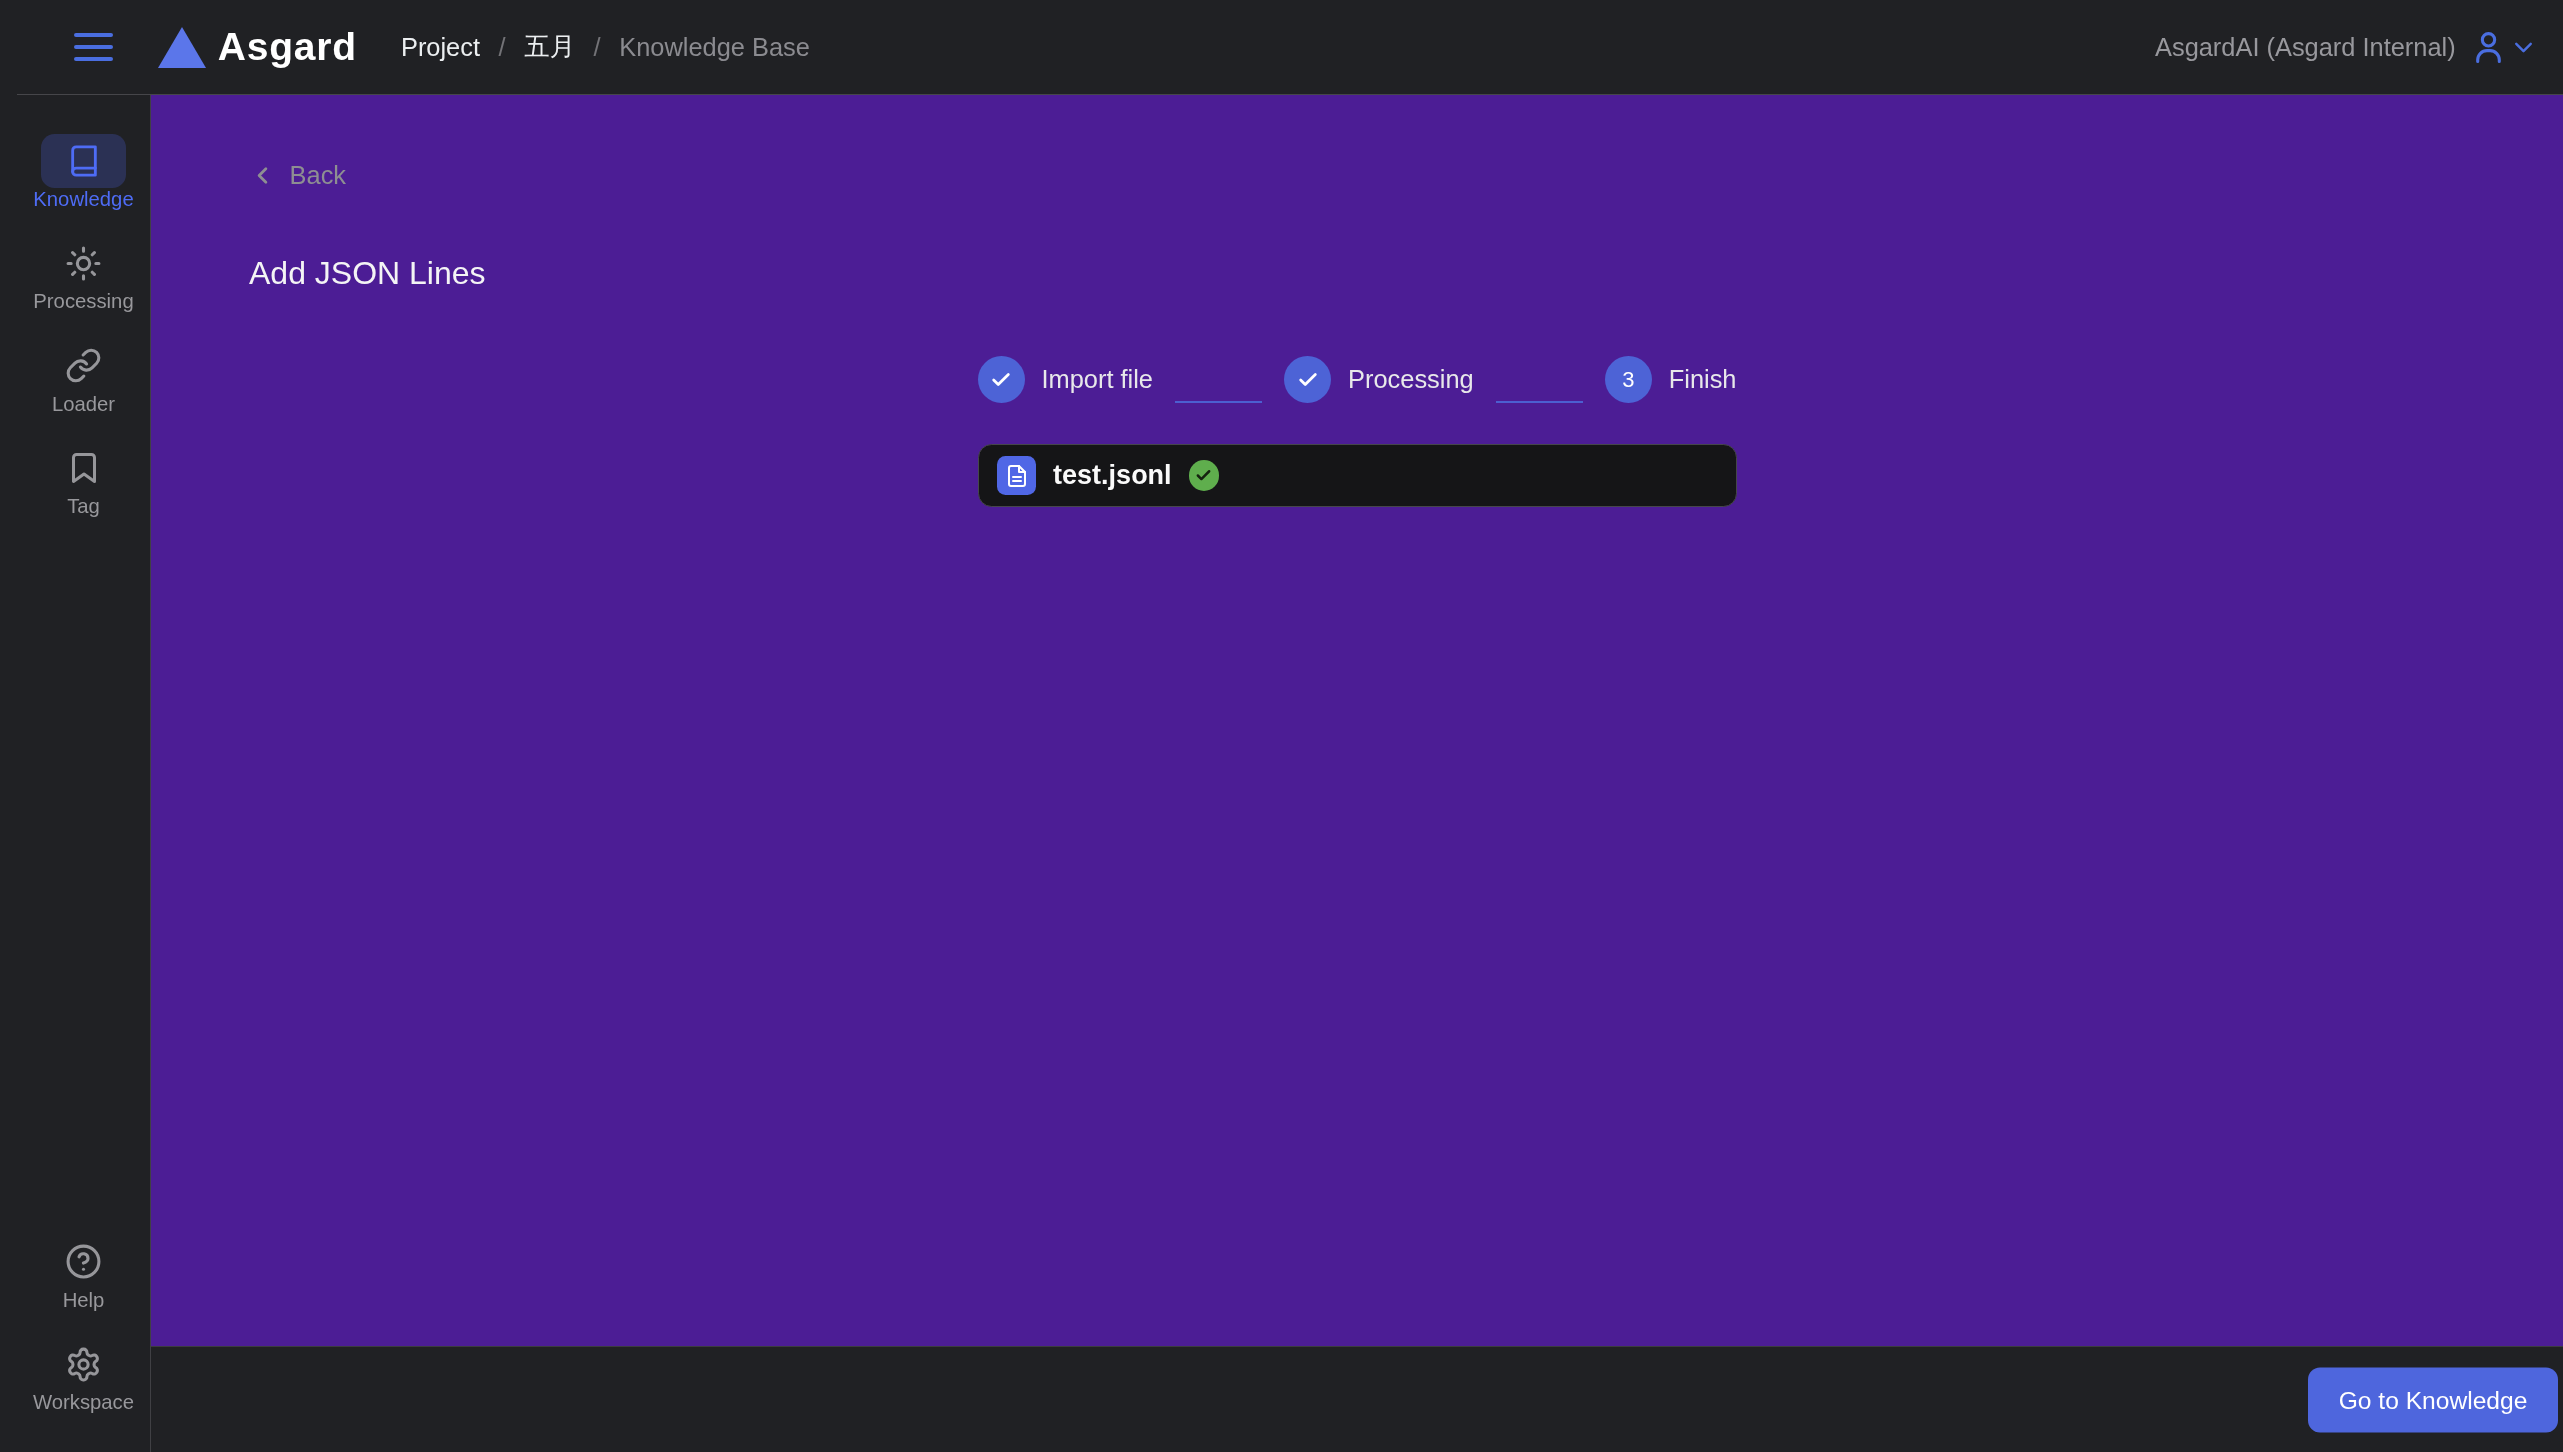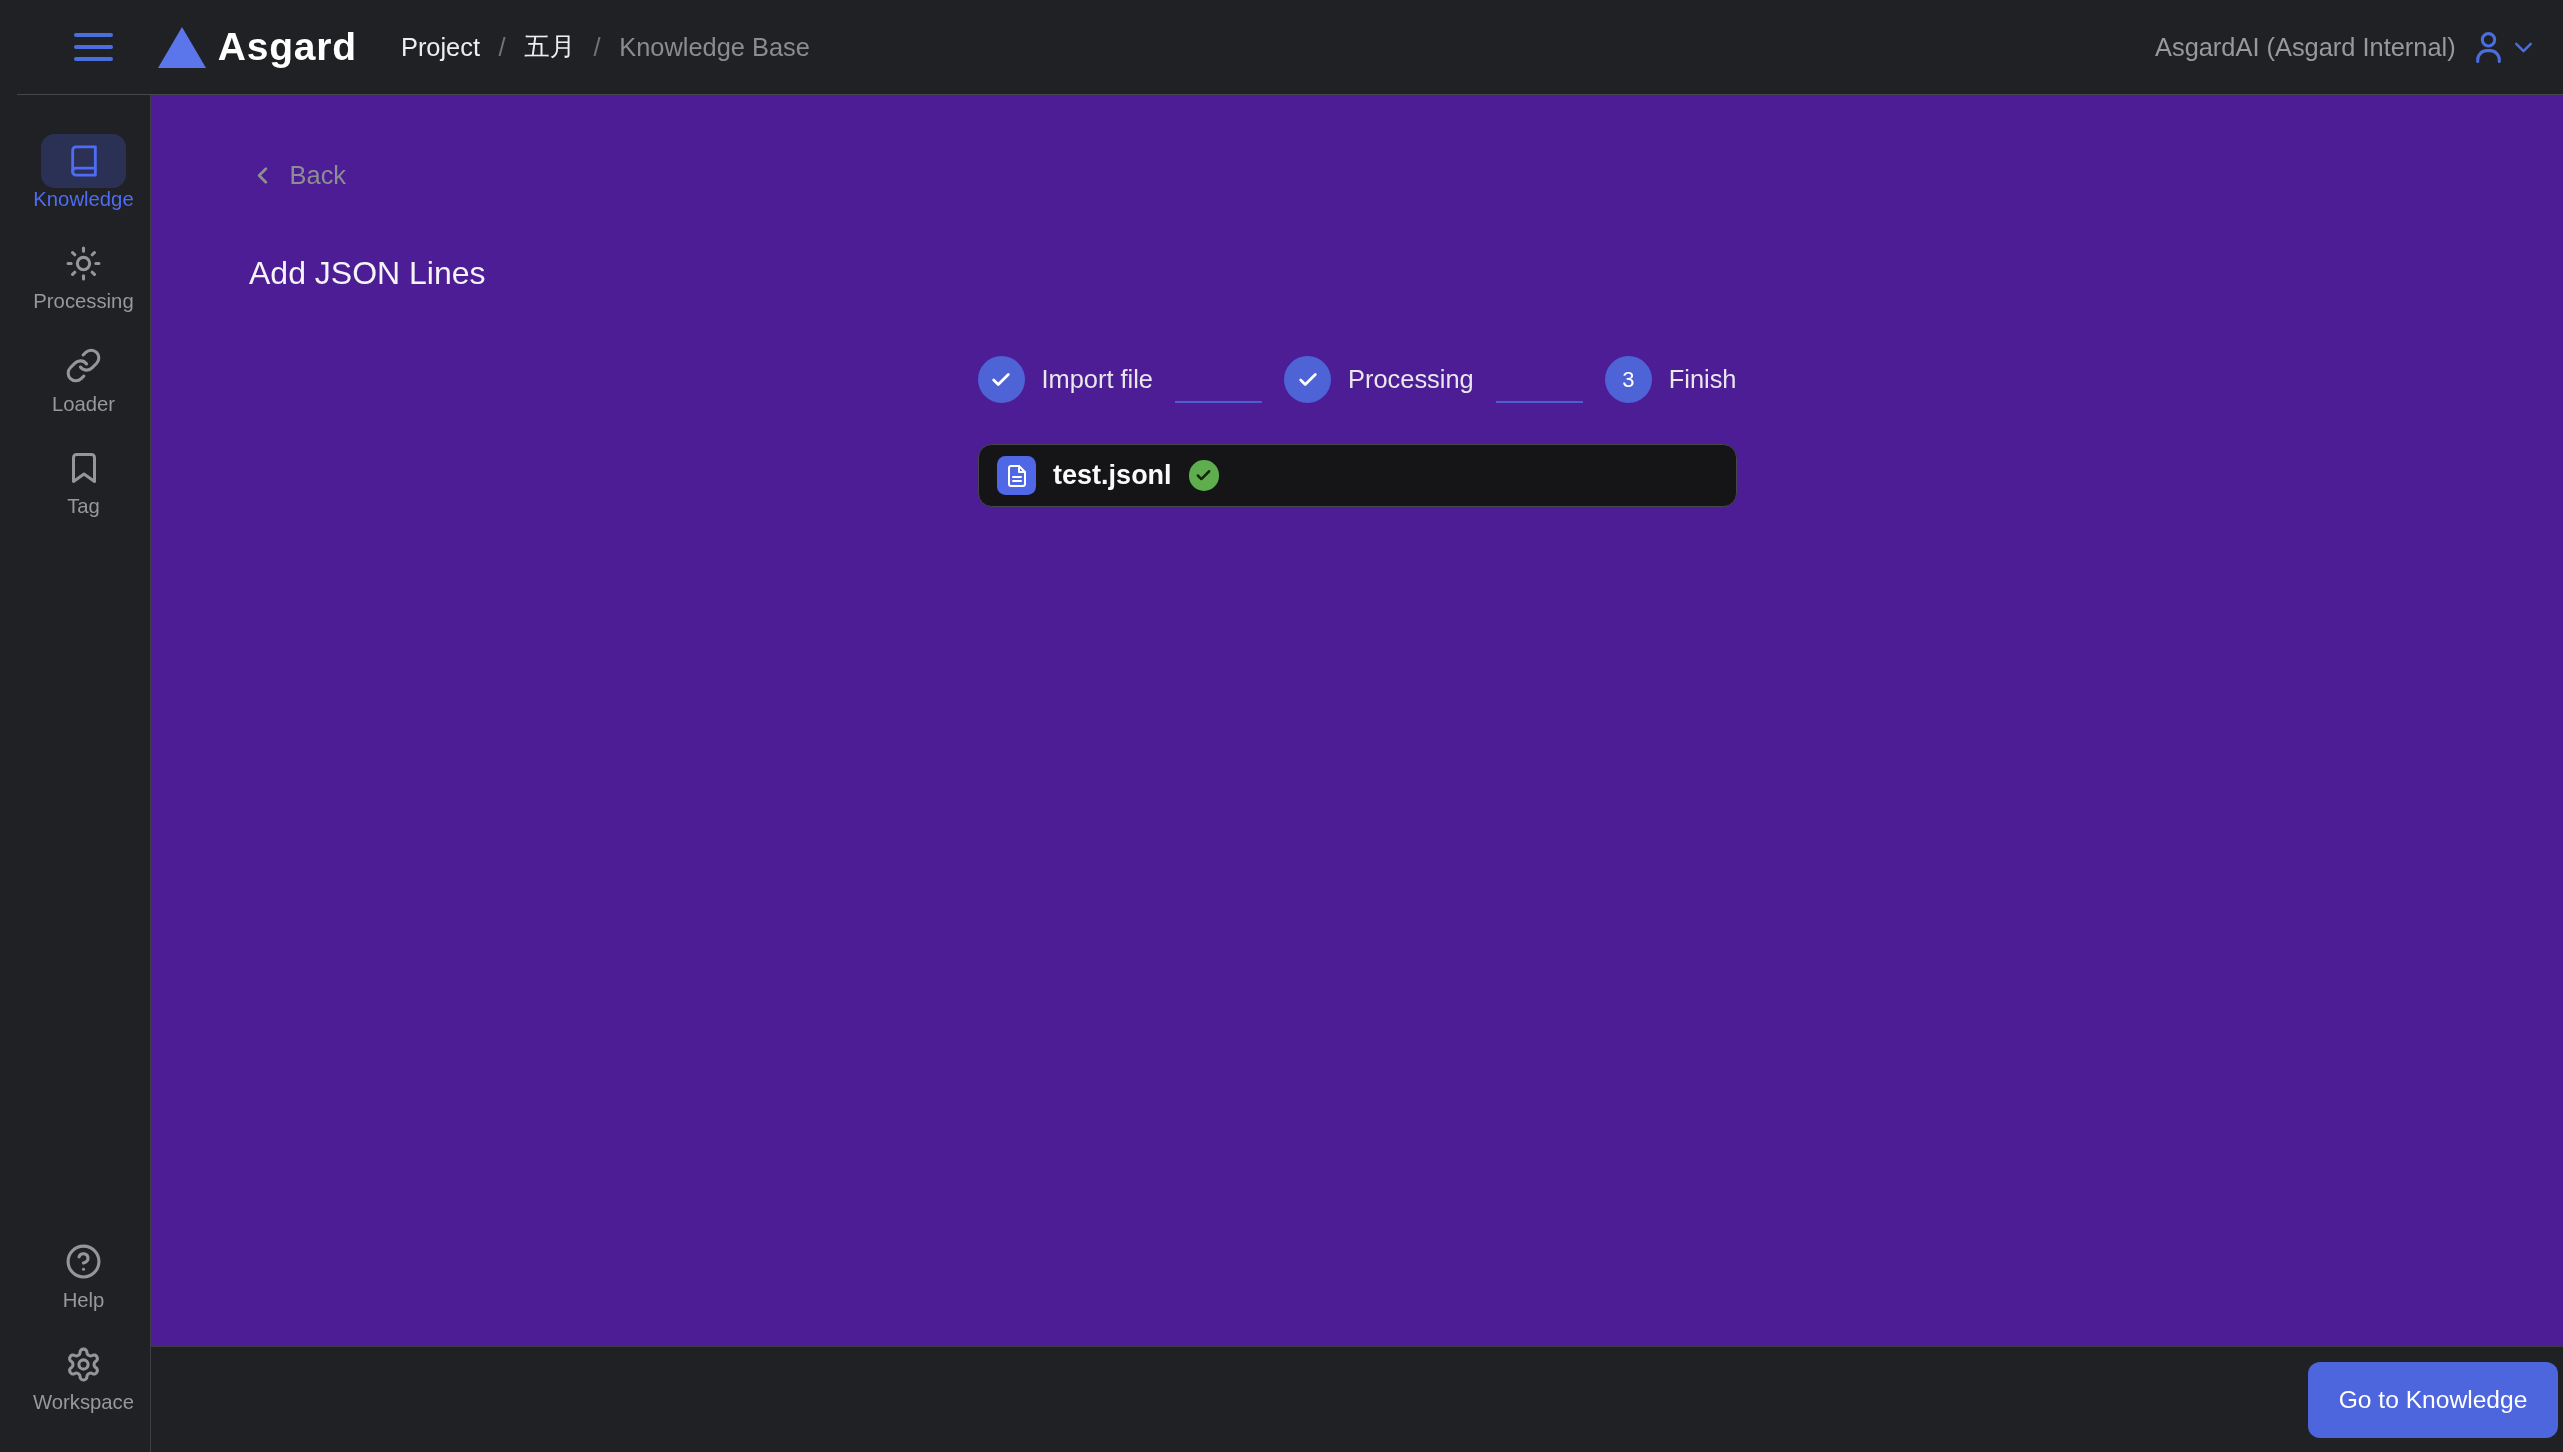--- a/index.html
+++ b/index.html
@@ -103,21 +103,21 @@
   }
 
   
   footer {
     height:107px; flex:0 0 107px;
     background:#202124; border-top:1.7px solid #3c3c40;
     position:relative;
   }
   .primary-btn {
     position:absolute; right:5.1px; top:50%; transform:translateY(-50%);
-    height:76px; padding:0 30.5px;
+    height:65px; padding:0 30.5px;
     background:#4e66dd; color:#ffffff;
     font-family:"Liberation Sans", sans-serif;
     font-size:24.6px; border:none; border-radius:12px; cursor:pointer;
   }
 </style>
 </head>
 <body>
 
 <div class="app">
 

